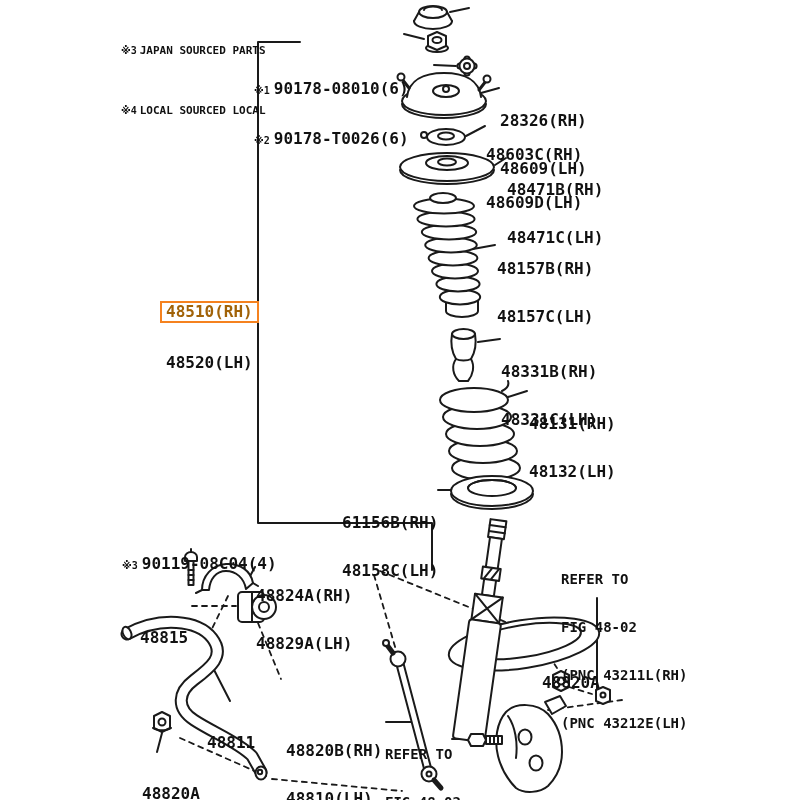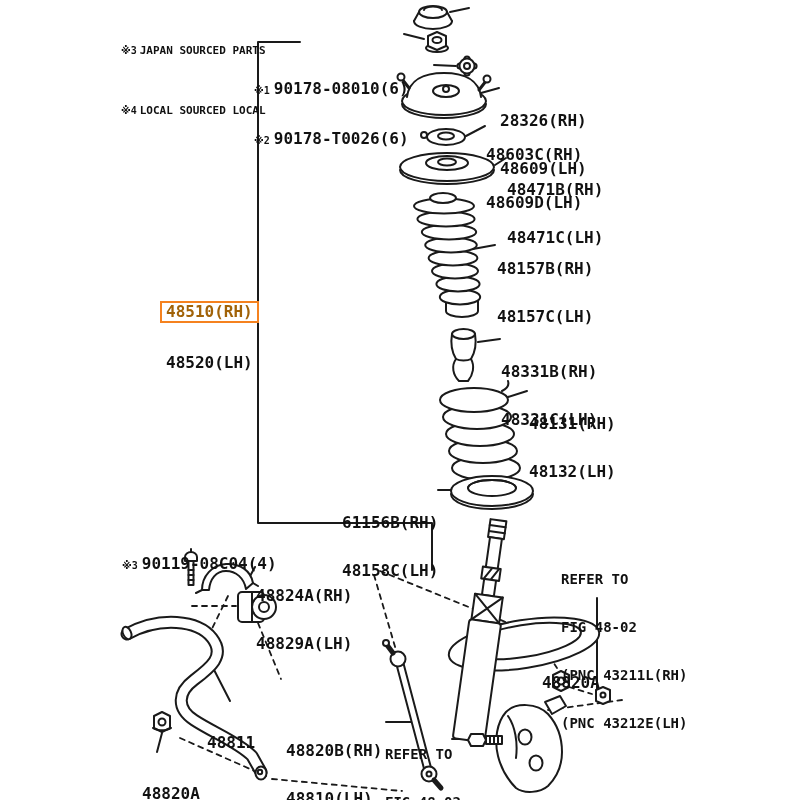--- a/index.html
+++ b/index.html
@@ -280,20 +280,23 @@
 
   <div class="lbl" style="left:122px;top:524px;">
     <div><span class="star">※3</span><span class="numtxt">90119-08C04(4)</span></div>
   </div>
 
   <div class="lbl" style="left:256px;top:556px;">
     <div>48824A(RH)</div>
     <div>48829A(LH)</div>
   </div>
 
+  <div class="lbl" style="left:140px;top:598px;">
+    <div>48815</div>
+  </div>
 
   <div class="lbl" style="left:207px;top:703px;text-align:center;">
     <div>48811</div>
   </div>
 
   <div class="lbl" style="left:286px;top:711px;">
     <div>48820B(RH)</div>
     <div>48810(LH)</div>
   </div>
 

